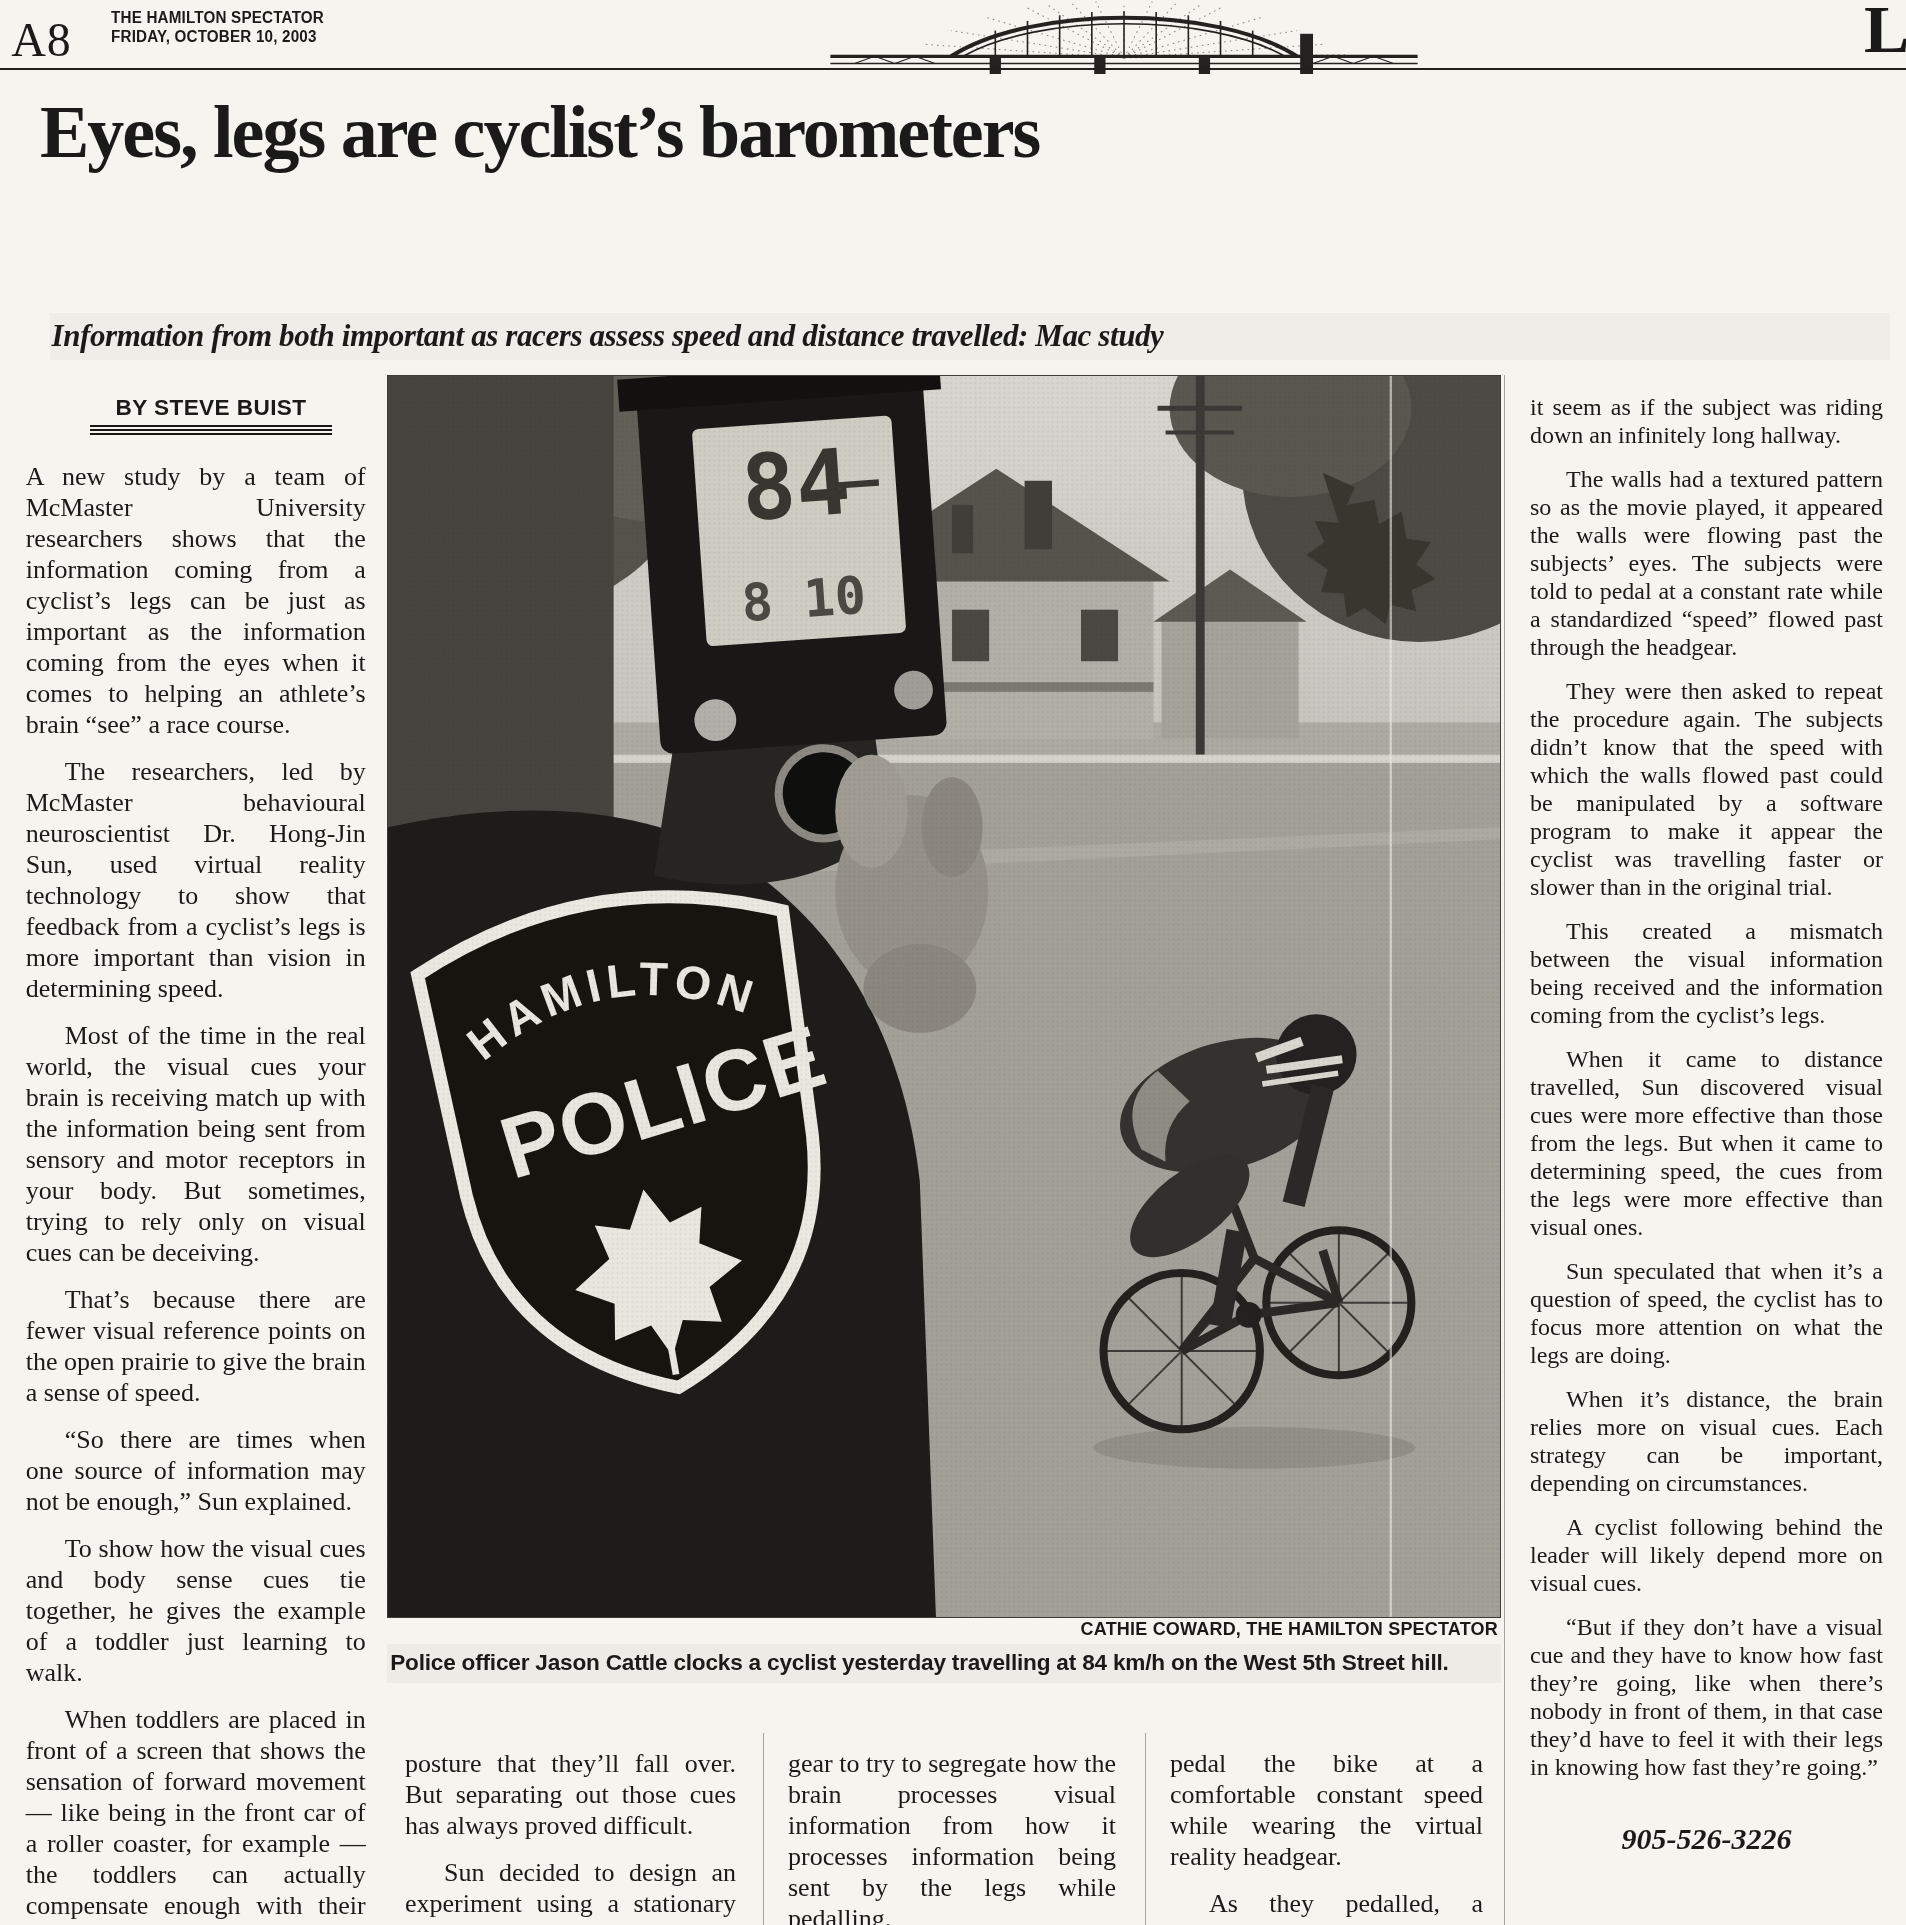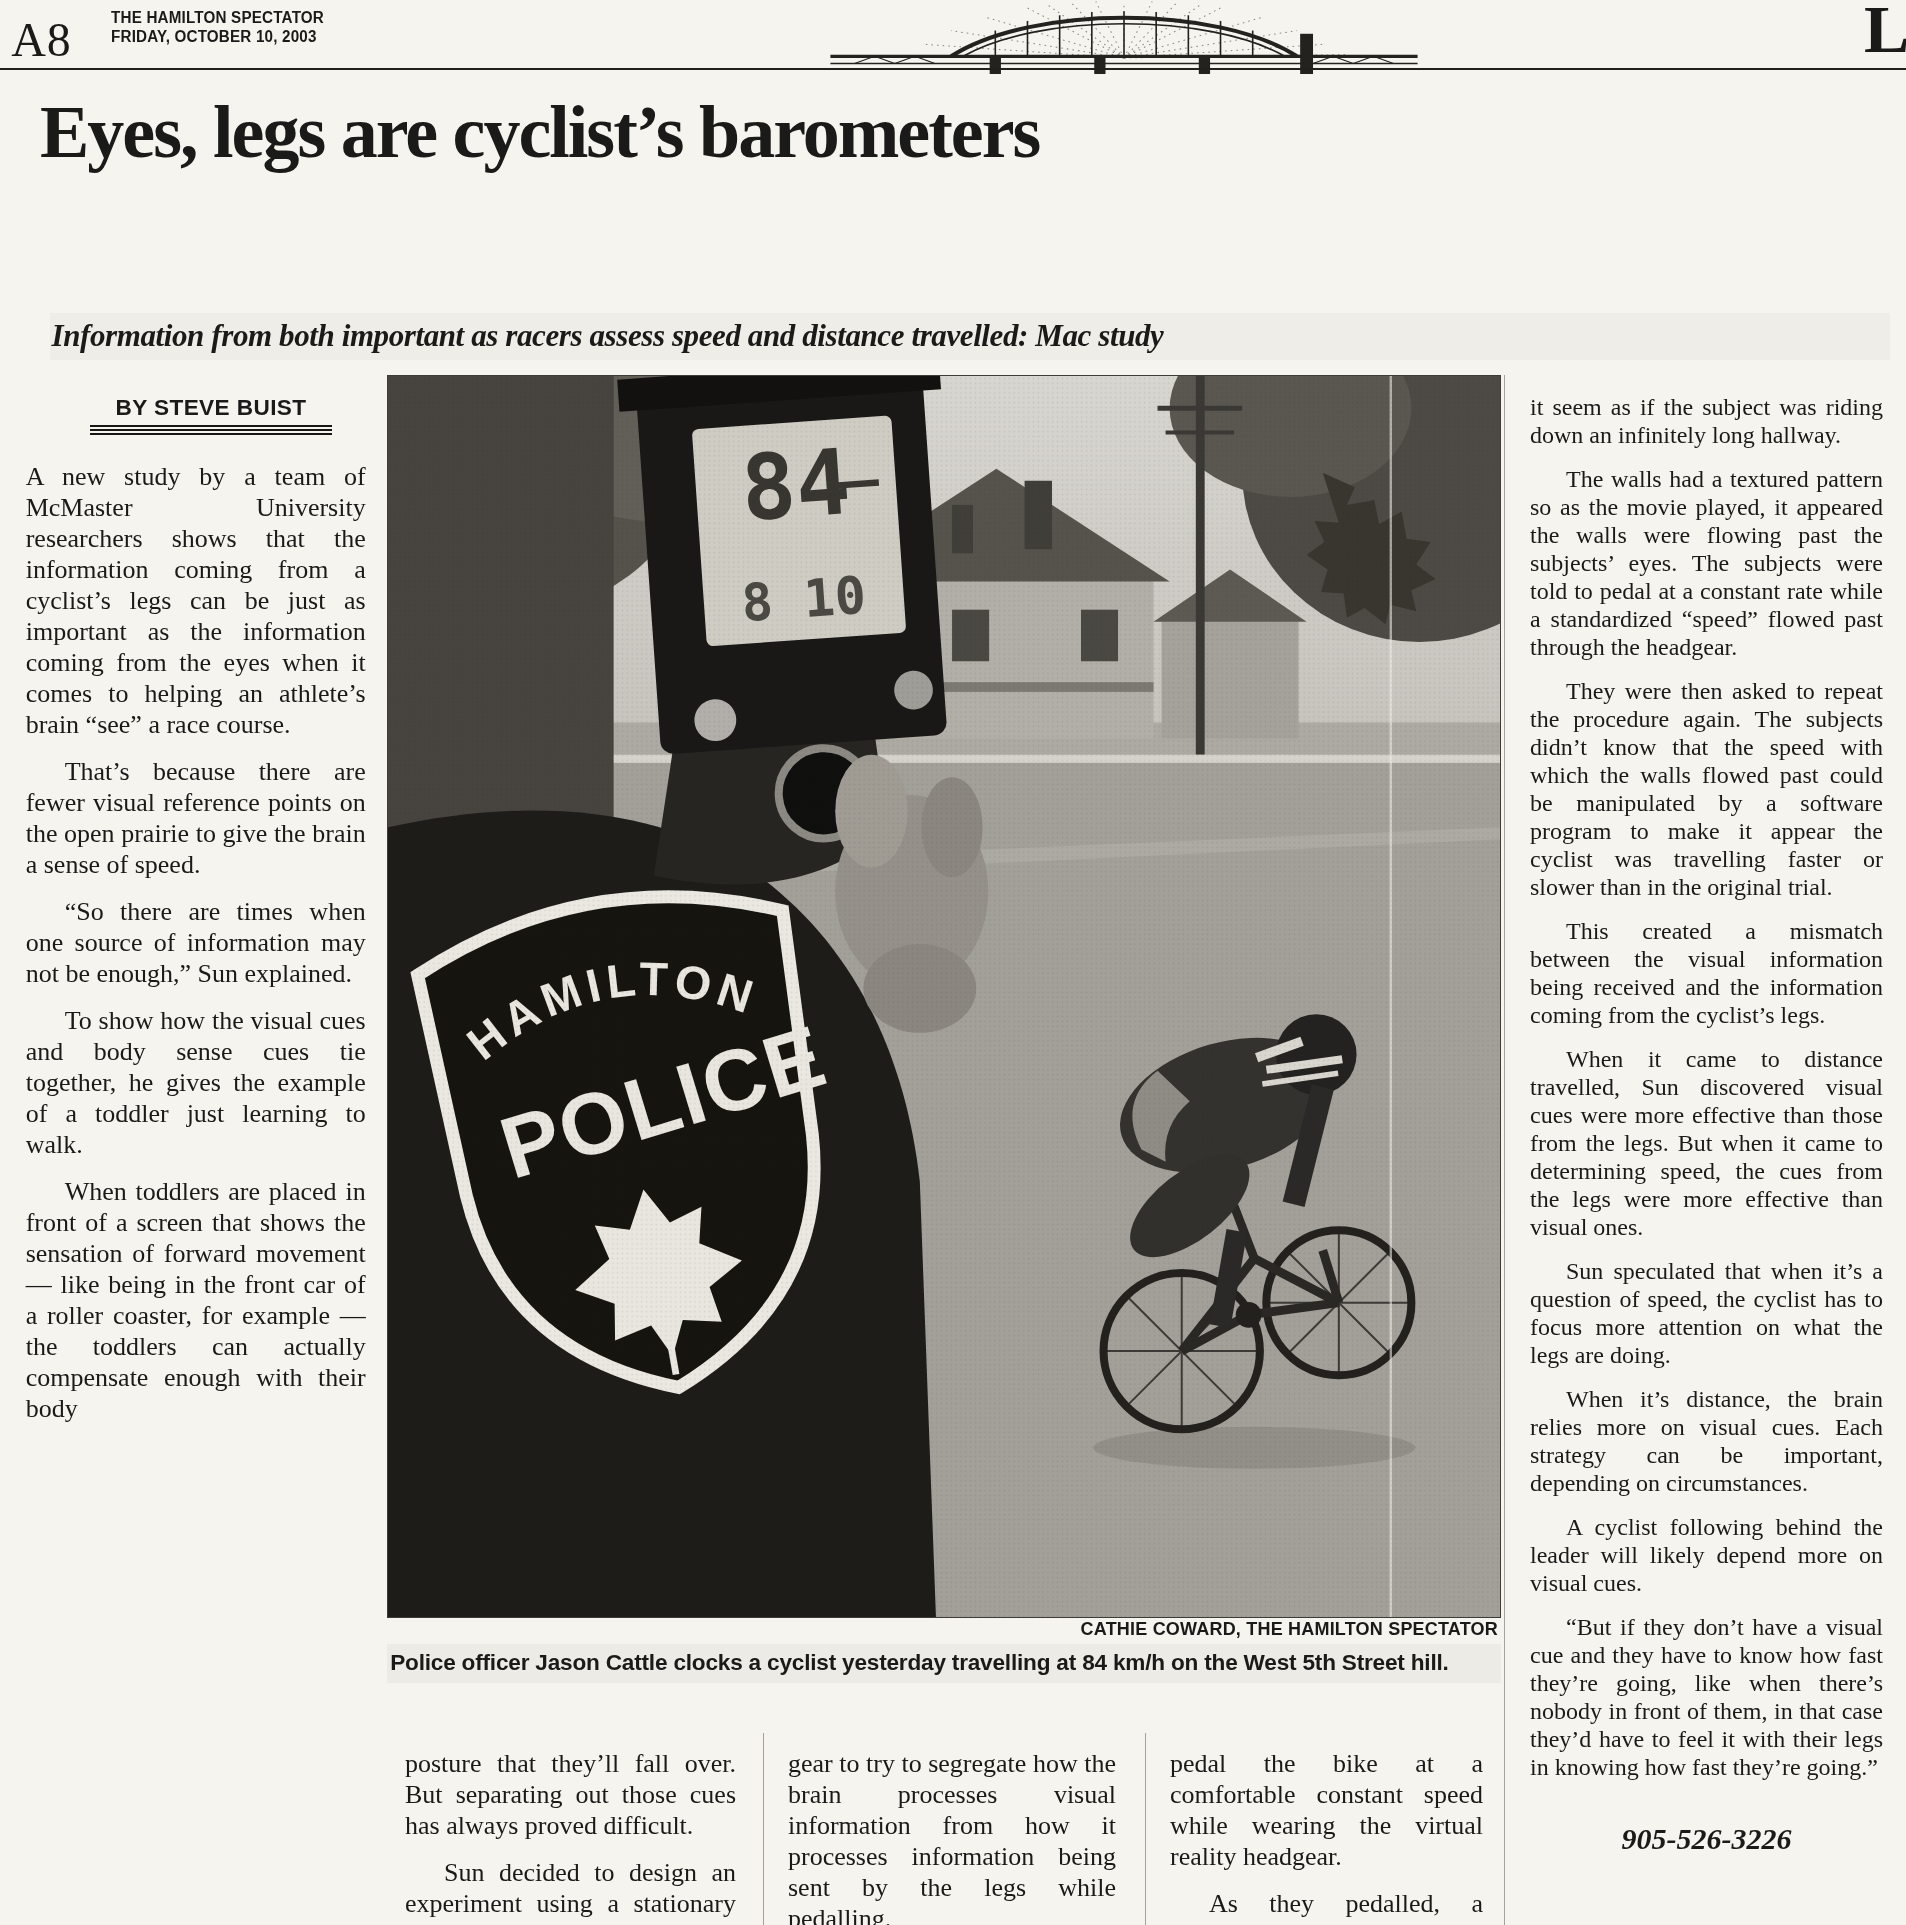--- a/index.html
+++ b/index.html
@@ -119,20 +119,22 @@
 
   <h1 class="headline">Eyes, legs are cyclist’s barometers</h1>
   <h2 class="subhead">Information from both important as racers assess speed and distance travelled: Mac study</h2>
   <div class="byline">
     <span>BY STEVE BUIST</span>
     <div class="byline-rule"></div>
   </div>
 
   <div class="col col-left">
     <p>A new study by a team of McMaster University researchers shows that the information coming from a cyclist’s legs can be just as important as the information coming from the eyes when it comes to helping an athlete’s brain “see” a race course.</p>
+    <p>The researchers, led by McMaster behavioural neuroscientist Dr. Hong-Jin Sun, used virtual reality technology to show that feedback from a cyclist’s legs is more important than vision in determining speed.</p>
+    <p>Most of the time in the real world, the visual cues your brain is receiving match up with the information being sent from sensory and motor receptors in your body. But sometimes, trying to rely only on visual cues can be deceiving.</p>
     <p>That’s because there are fewer visual reference points on the open prairie to give the brain a sense of speed.</p>
     <p>“So there are times when one source of information may not be enough,” Sun explained.</p>
     <p>To show how the visual cues and body sense cues tie together, he gives the example of a toddler just learning to walk.</p>
     <p>When toddlers are placed in front of a screen that shows the sensation of forward movement — like being in the front car of a roller coaster, for example — the toddlers can actually compensate enough with their body</p>
   </div>
 
   <div class="photo">
     <svg viewBox="0 0 1380 1540" preserveAspectRatio="none">
       <defs>
         <linearGradient id="sky" x1="0" y1="0" x2="0" y2="1">

